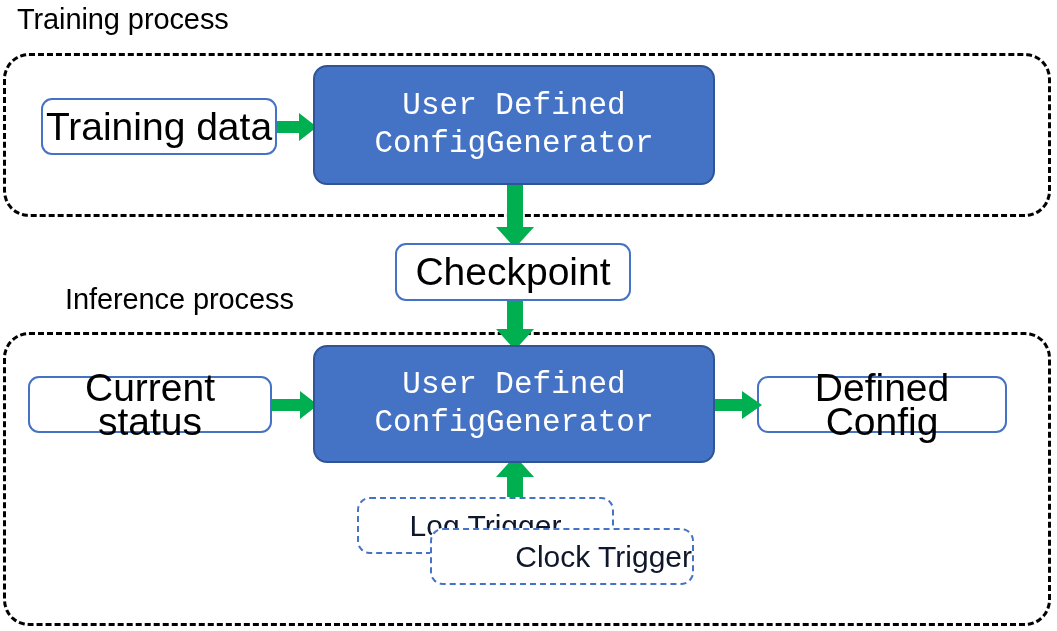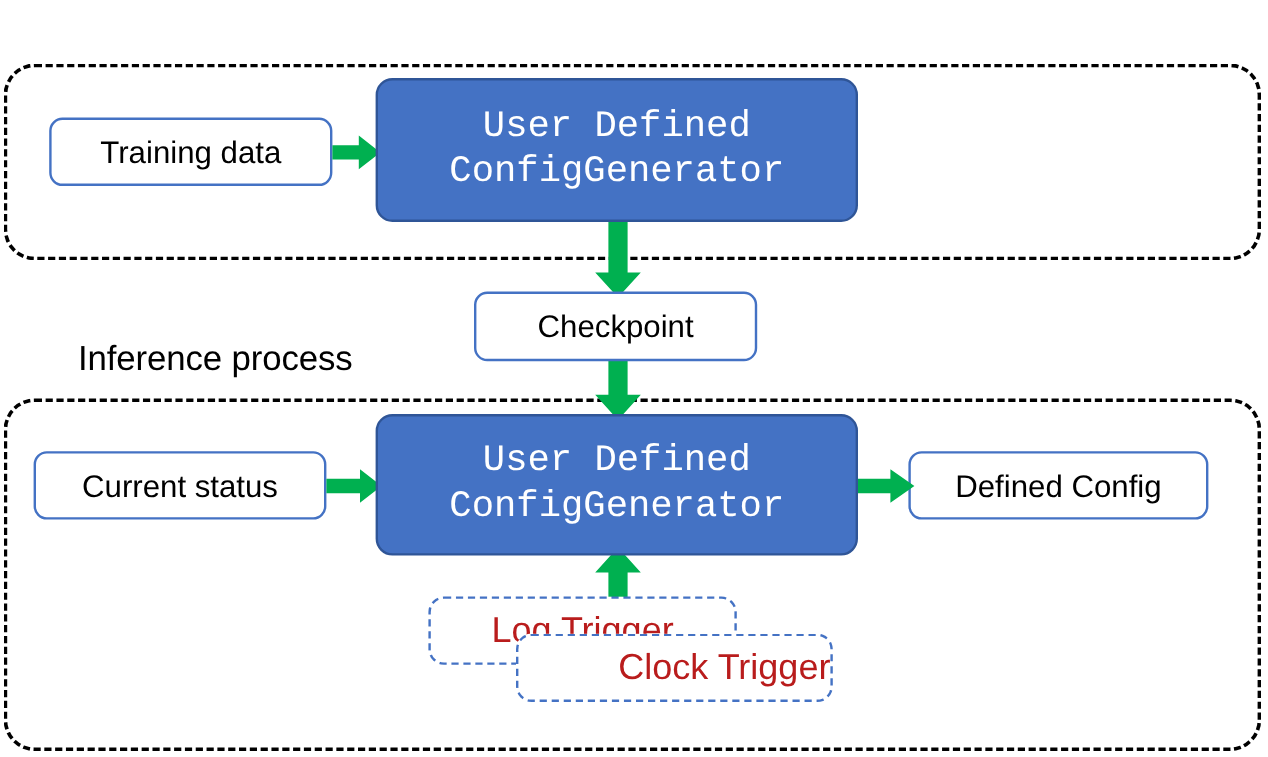--- a/index.html
+++ b/index.html
@@ -53,41 +53,41 @@
     justify-content: center;
     text-align: center;
   }
 
   
   .node-plain {
     background: #ffffff;
     border: 2.5px solid #4472C4;
     border-radius: 11px;
     color: #000000;
-    font-size: 26px;
+    font-size: 39px;
     line-height: 34px;
   }
 
   
   .node-primary {
     background: #4472C4;
     border: 2px solid #2F5597;
     border-radius: 14px;
     color: #ffffff;
     font-size: 31px;
     line-height: 38px;
     font-family: Liberation Mono, monospace;
   }
 
   
   .node-trigger {
     background: #ffffff;
     border: 2.5px dashed #4472C4;
     border-radius: 13px;
-    color: #b91c1c;
+    color: #0f172a;
     font-size: 30px;
     line-height: 34px;
   }
 
   
   #node-training-data   { left: 41px;  top: 98px;  width: 236px; height: 57px; }
   #node-train-generator { left: 313px; top: 65px;  width: 402px; height: 120px; z-index: 4; }
   #node-checkpoint      { left: 395px; top: 243px; width: 236px; height: 58px; z-index: 4; }
   #node-current-status  { left: 28px;  top: 376px; width: 244px; height: 57px; }
   #node-infer-generator { left: 313px; top: 345px; width: 402px; height: 118px; z-index: 4; }
@@ -107,20 +107,21 @@
   #arrow-checkpoint-to-generator    { left: 498px; top: 298px;  width: 38px; height: 52px; }
   #arrow-status-to-generator        { left: 272px; top: 386px;  width: 46px; height: 38px; }
   #arrow-generator-to-output        { left: 712px; top: 386px;  width: 50px; height: 38px; }
   #arrow-trigger-to-generator       { left: 498px; top: 458px;  width: 38px; height: 50px; }
 </style>
 </head>
 <body>
 
 <div id="diagram">
 
+  <div class="section-caption" id="caption-training">Training process</div>
 
   <div class="section-caption" id="caption-inference">Inference process</div>
 
   <div class="process-container" id="container-training"></div>
 
   <div class="process-container" id="container-inference"></div>
 
   <div class="node node-plain" id="node-training-data">
     <span>Training data</span>
   </div>

